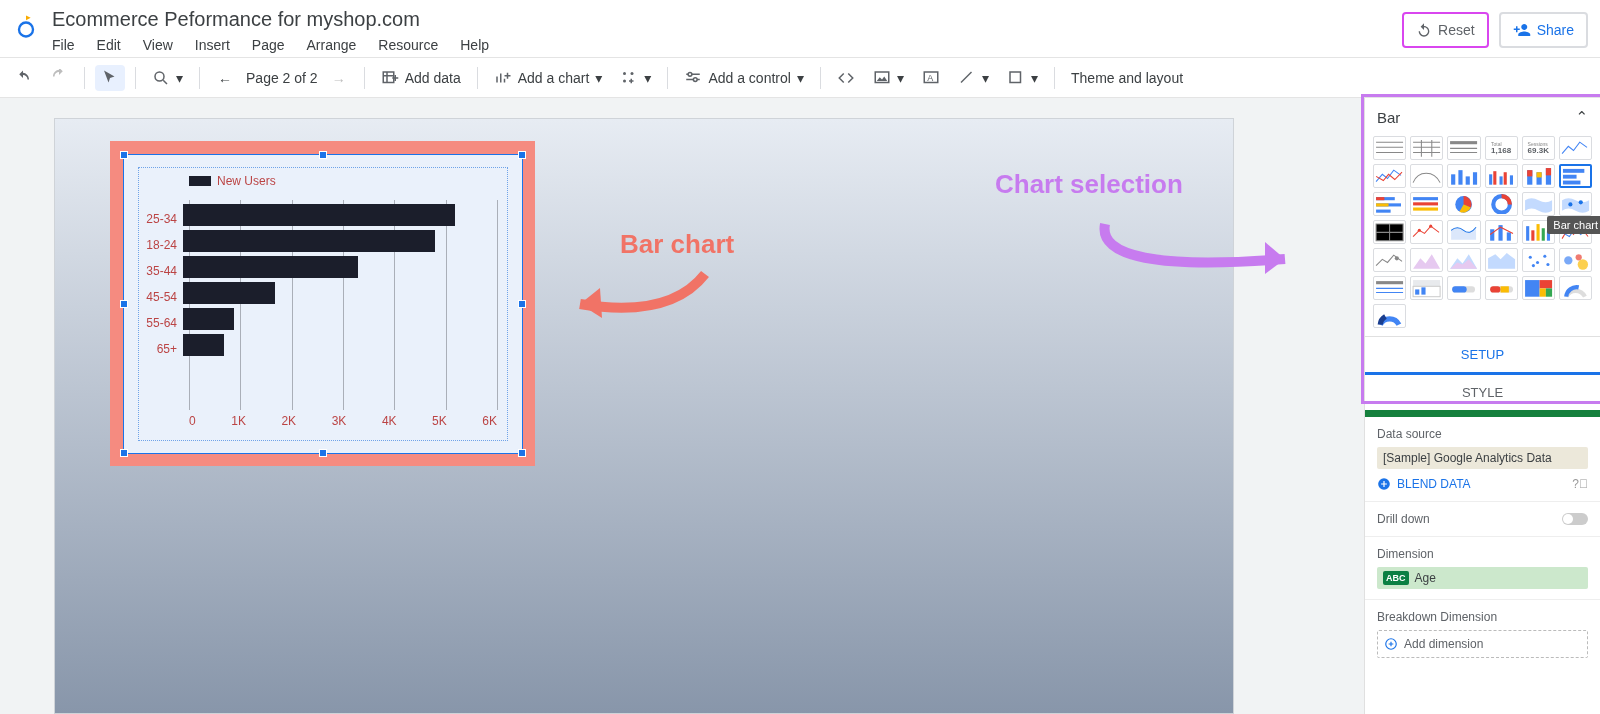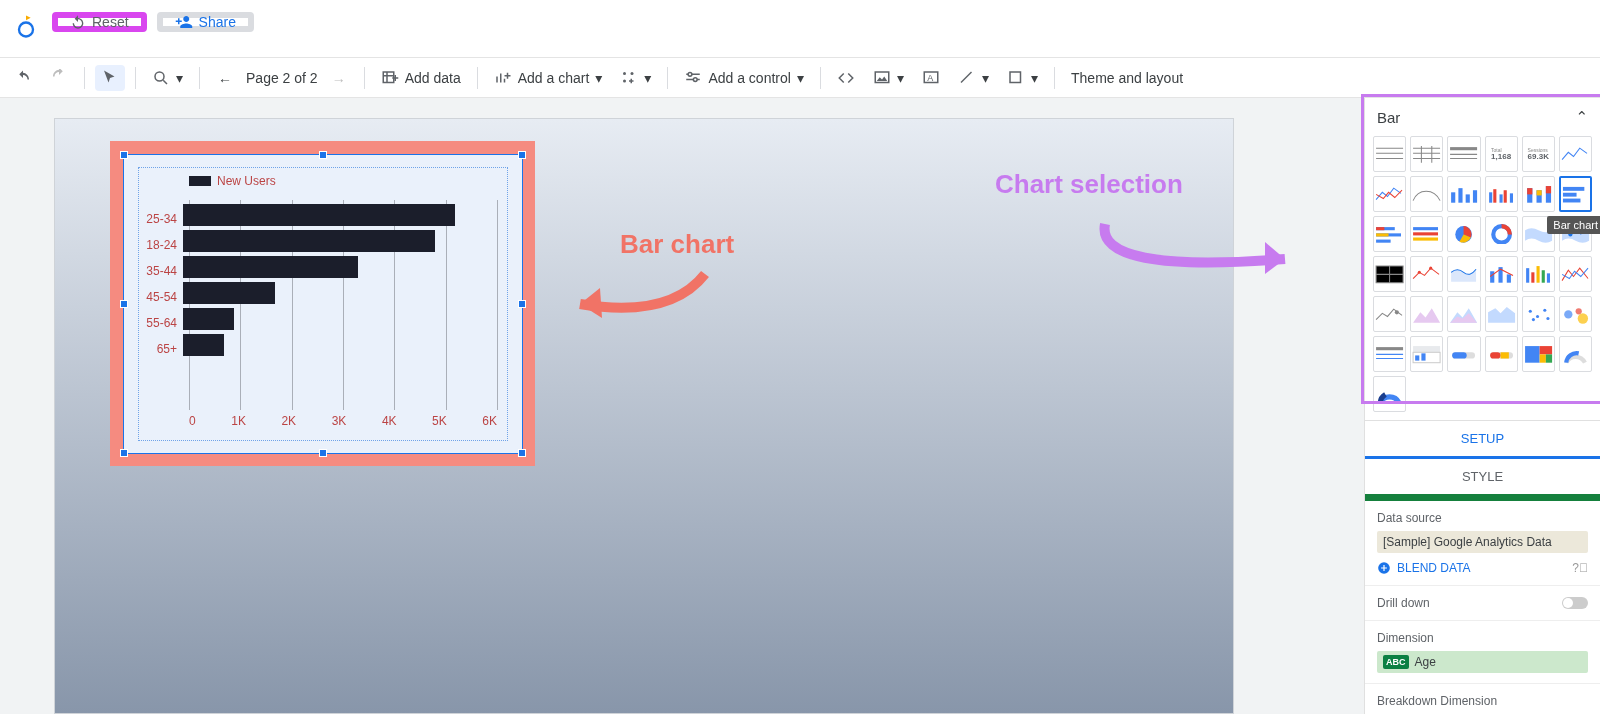--- a/index.html
+++ b/index.html
@@ -5,21 +5,21 @@
   * { box-sizing: border-box; margin: 0; padding: 0; font-family: Arial, Helvetica, sans-serif; }
   body { background: #fff; width: 1600px; height: 714px; overflow: hidden; position: relative; }
   
   .header { height: 58px; display: flex; align-items: flex-start; padding: 6px 12px 0 12px; border-bottom: 1px solid #e4e4e4; }
   .logo { width: 28px; height: 28px; margin-top: 6px; margin-right: 12px; }
   .title-area { flex:1; }
   .doc-title { font-size: 20px; color:#3c4043; padding-top:2px; }
   .menu-bar { display:flex; gap:22px; margin-top:6px; font-size:14px; color:#3c4043; }
   .menu-bar span { cursor:pointer; }
   .header-right { display:flex; gap:10px; align-items:center; margin-top:6px; }
-  .btn { display:flex; align-items:center; gap:6px; height:20px; padding:0 12px; border:6px solid #d946ef; border-radius:4px; font-size:14px; cursor:pointer; background:#fff; }
+  .btn { display:flex; align-items:center; gap:6px; height:36px; padding:0 12px; border:2px solid #d946ef; border-radius:4px; font-size:14px; cursor:pointer; background:#fff; }
   .btn.reset { color:#5f6368; }
   .btn.share { color:#1a73e8; border-color:#dadce0; }
   
   .toolbar { height:40px; background:#fff; border-bottom:1px solid #e4e4e4; display:flex; align-items:center; padding:0 8px; gap:6px; font-size:14px; color:#3c4043; }
   .tb-sep { width:1px; height:22px; background:#dadce0; margin:0 4px; }
   .tb-btn { display:flex; align-items:center; gap:6px; padding:4px 6px; border-radius:4px; cursor:pointer; }
   .tb-btn.active { background:#e8f0fe; }
   .tb-icon { width:18px; height:18px; display:inline-flex; align-items:center; justify-content:center; }
   .tb-icon svg { width:18px; height:18px; }
   
@@ -44,21 +44,21 @@
   .annot-text { position:absolute; font-size:26px; font-weight:700; }
   .annot-red { color:#f17366; left:565px; top:110px; }
   .annot-purple { color:#c77bef; left:940px; top:50px; }
   .arrow-red { position:absolute; left:495px; top:145px; width:160px; height:60px; }
   .arrow-purple { position:absolute; left:1030px; top:95px; width:240px; height:70px; }
   
   .right-panel { width:236px; background:#fff; border-left:1px solid #e0e0e0; display:flex; flex-direction:column; position:relative; }
   .panel-highlight { position:absolute; left:-4px; top:-4px; right:-4px; height:310px; border:3px solid #c77bef; pointer-events:none; }
   .panel-head { display:flex; align-items:center; justify-content:space-between; padding:10px 12px; font-size:15px; font-weight:500; color:#3c4043; }
   .chart-grid { display:grid; grid-template-columns:repeat(6, 1fr); gap:4px; padding:0 8px 8px 8px; }
-  .chart-thumb { height:36px; border:1px solid #dadce0; border-radius:2px; background:#fff; display:flex; align-items:center; justify-content:center; cursor:pointer; font-size:8px; color:#5f6368; overflow:hidden; }
+  .chart-thumb { height:24px; border:1px solid #dadce0; border-radius:2px; background:#fff; display:flex; align-items:center; justify-content:center; cursor:pointer; font-size:8px; color:#5f6368; overflow:hidden; }
   .chart-thumb.sel { border:2px solid #1a73e8; }
   .thumb-tooltip { position:absolute; right:-4px; top:118px; background:#555; color:#fff; font-size:11px; padding:3px 6px; border-radius:2px; }
   .tabs { display:flex; border-top:1px solid #e0e0e0; border-bottom:7px solid #15803d;flex-direction:column; }
   .tab { flex:1; text-align:center; padding:10px 0; font-size:13px; font-weight:500; color:#5f6368; cursor:pointer; }
   .tab.active { color:#1a73e8; border-bottom:3px solid #1a73e8; }
   .section { padding:10px 12px; border-bottom:1px solid #eee; font-size:12px; color:#5f6368; }
   .section .label { margin-bottom:6px; display:block; }
   .chip { display:flex; align-items:flex-start; background:#ece8da; padding:4px 6px; font-size:12px; color:#3c4043; border-radius:2px; }
   .chip.green { background:#cce8cc; }
   .blend { display:flex; align-items:center; gap:6px; margin-top:8px; color:#1a73e8; font-size:12px; font-weight:500; }
@@ -69,20 +69,33 @@
   .abc-badge { background:#0b8043; color:#fff; font-size:9px; font-weight:700; padding:2px 3px; border-radius:2px; margin-right:6px; }
 </style>
 </head>
 <body>
 
 <div class="header">
   <svg class="logo" viewBox="0 0 24 24">
       <circle cx="12" cy="15" r="6" fill="none" stroke="#1a73e8" stroke-width="2"></circle>
       <path d="M12 9 V3 L16 5 L12 7" fill="#f9ab00"></path>
     </svg>
+  <div class="title-area">
+    <div class="doc-title">Ecommerce Peformance for myshop.com</div>
+    <div class="menu-bar">
+      <span>File</span>
+      <span>Edit</span>
+      <span>View</span>
+      <span>Insert</span>
+      <span>Page</span>
+      <span>Arrange</span>
+      <span>Resource</span>
+      <span>Help</span>
+    </div>
+  </div>
   <div class="header-right">
     <button class="btn reset">
       <svg width="16" height="16" viewBox="0 0 24 24">
           <path fill="#5f6368" d="M12 5V2L7 7l5 5V8c3.3 0 6 2.7 6 6s-2.7 6-6 6-6-2.7-6-6H4c0 4.4 3.6 8 8 8s8-3.6 8-8-3.6-8-8-8z"></path>
         </svg>
       <span>Reset</span>
     </button>
     <button class="btn share">
       <svg width="18" height="18" viewBox="0 0 24 24">
           <path fill="#1a73e8" d="M15 12c2.2 0 4-1.8 4-4s-1.8-4-4-4-4 1.8-4 4 1.8 4 4 4zm-9-2V7H4v3H1v2h3v3h2v-3h3v-2H6zm9 4c-2.7 0-8 1.3-8 4v2h16v-2c0-2.7-5.3-4-8-4z"></path>

